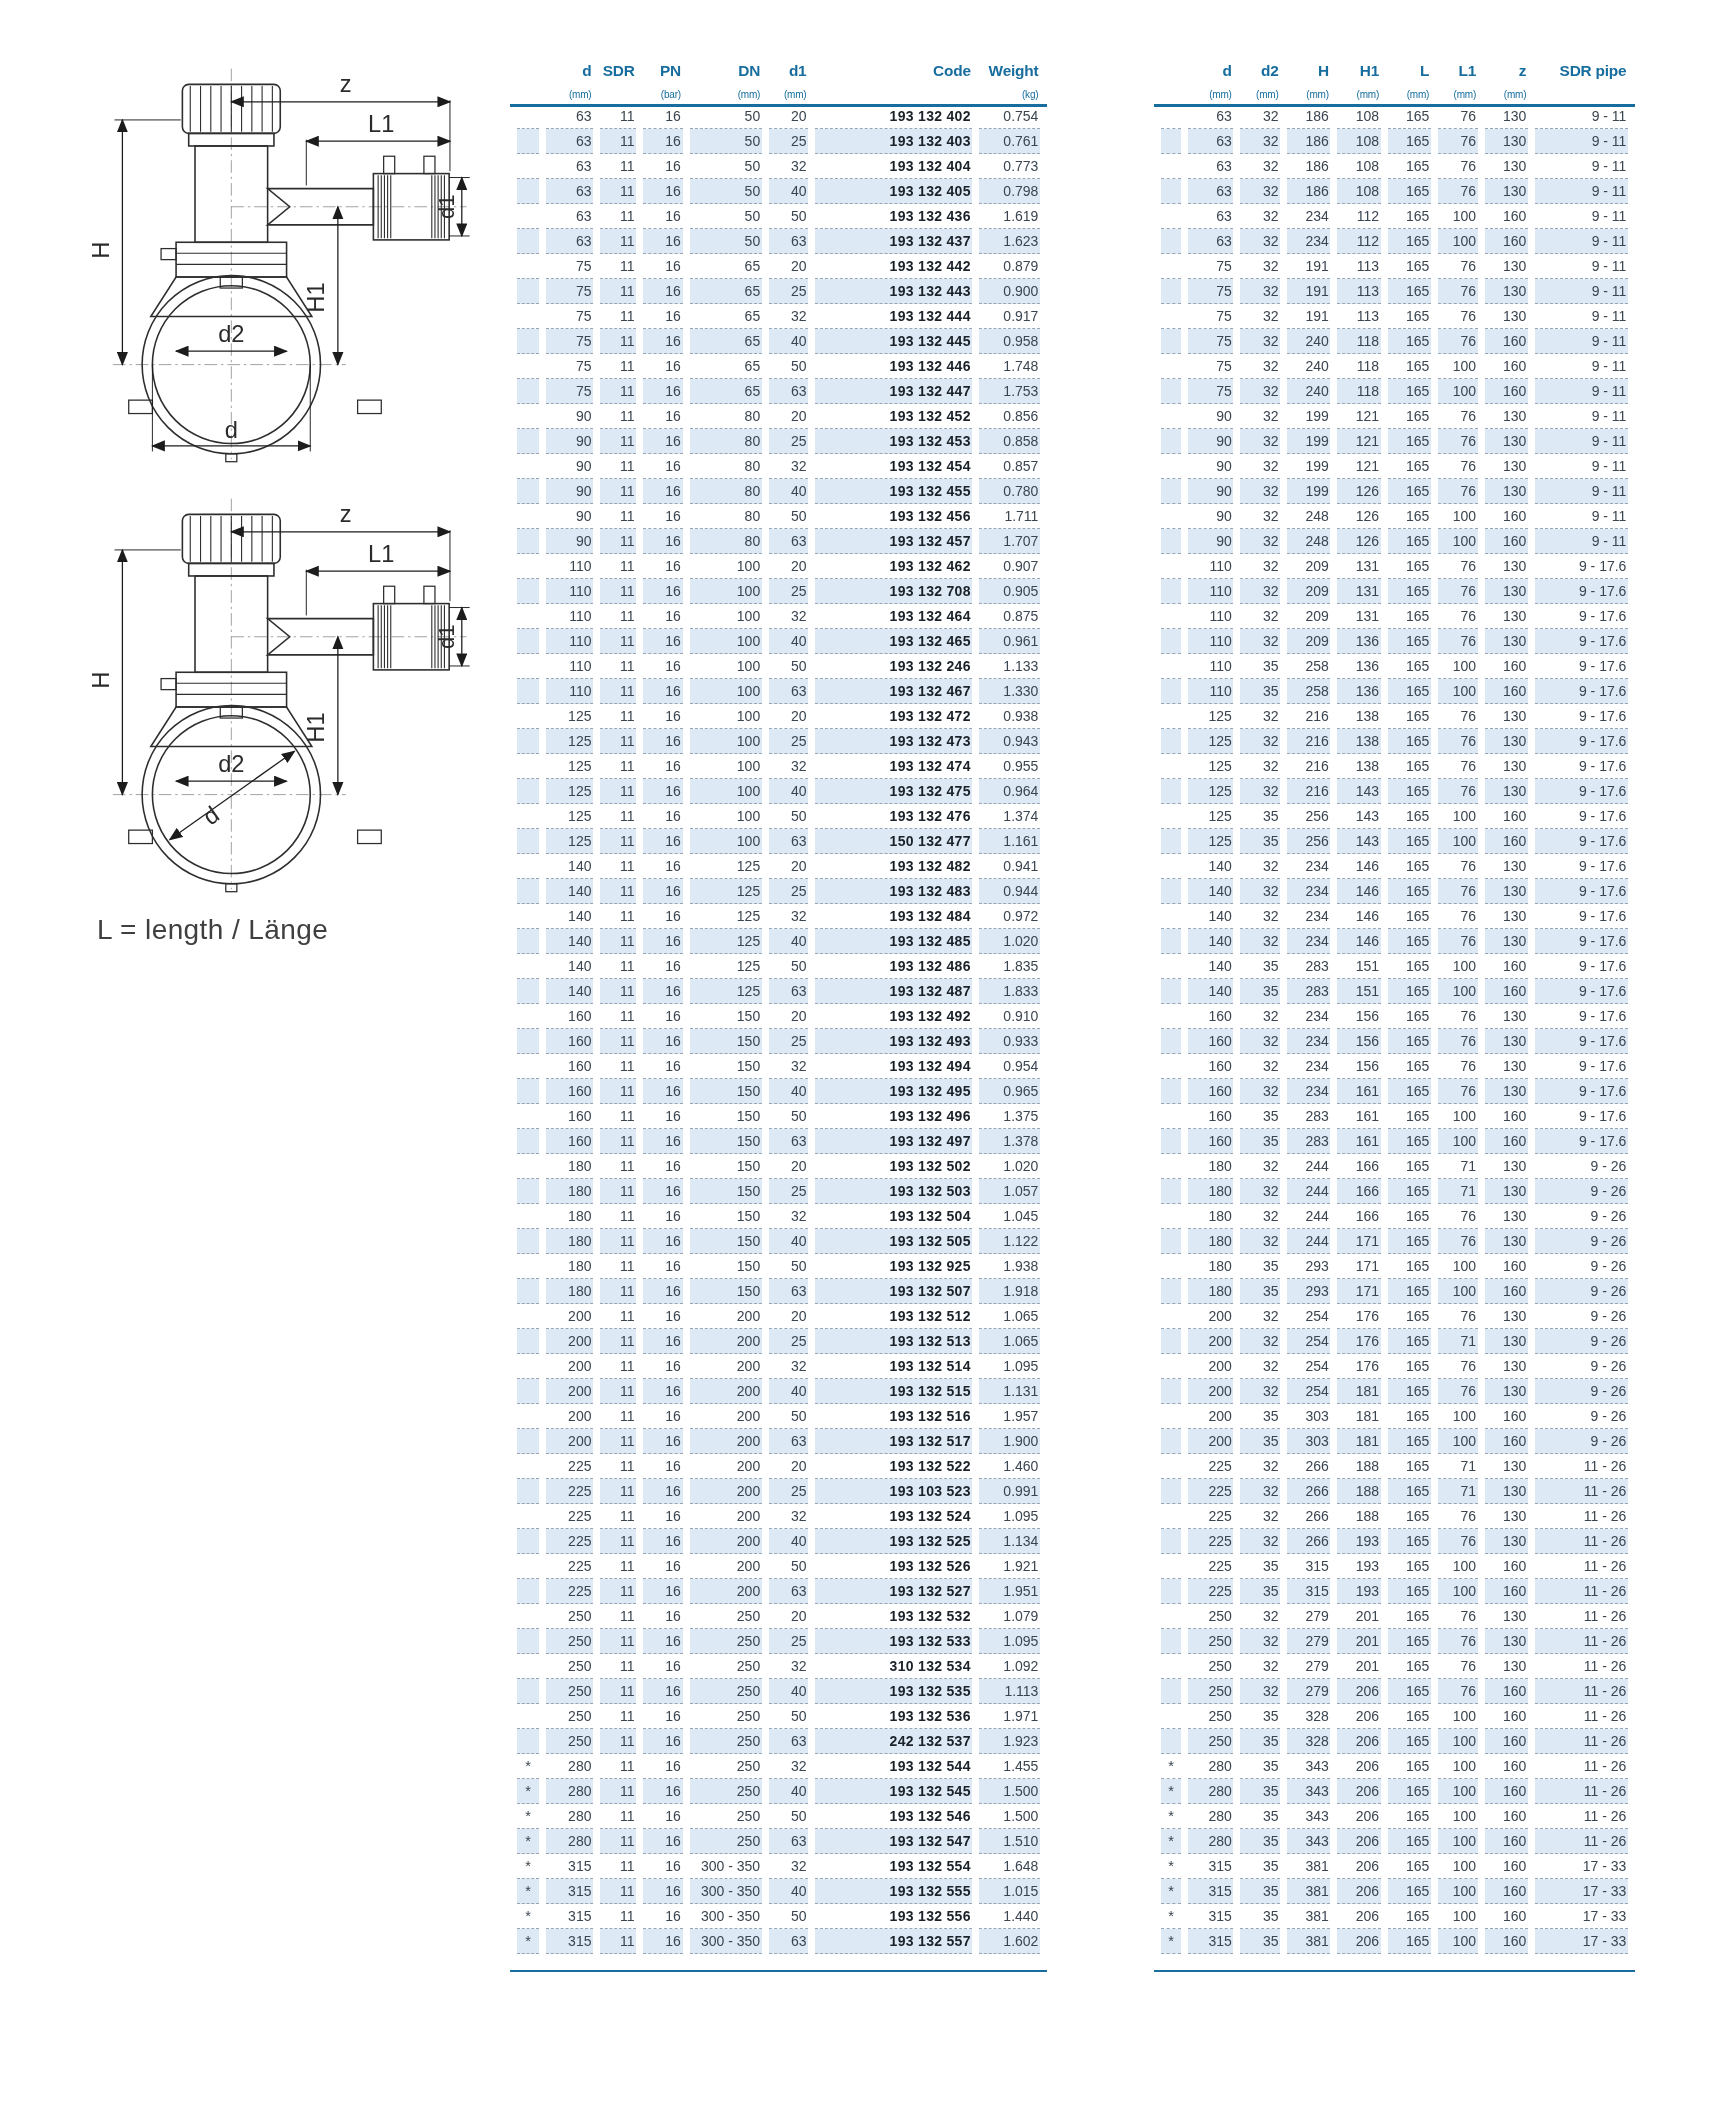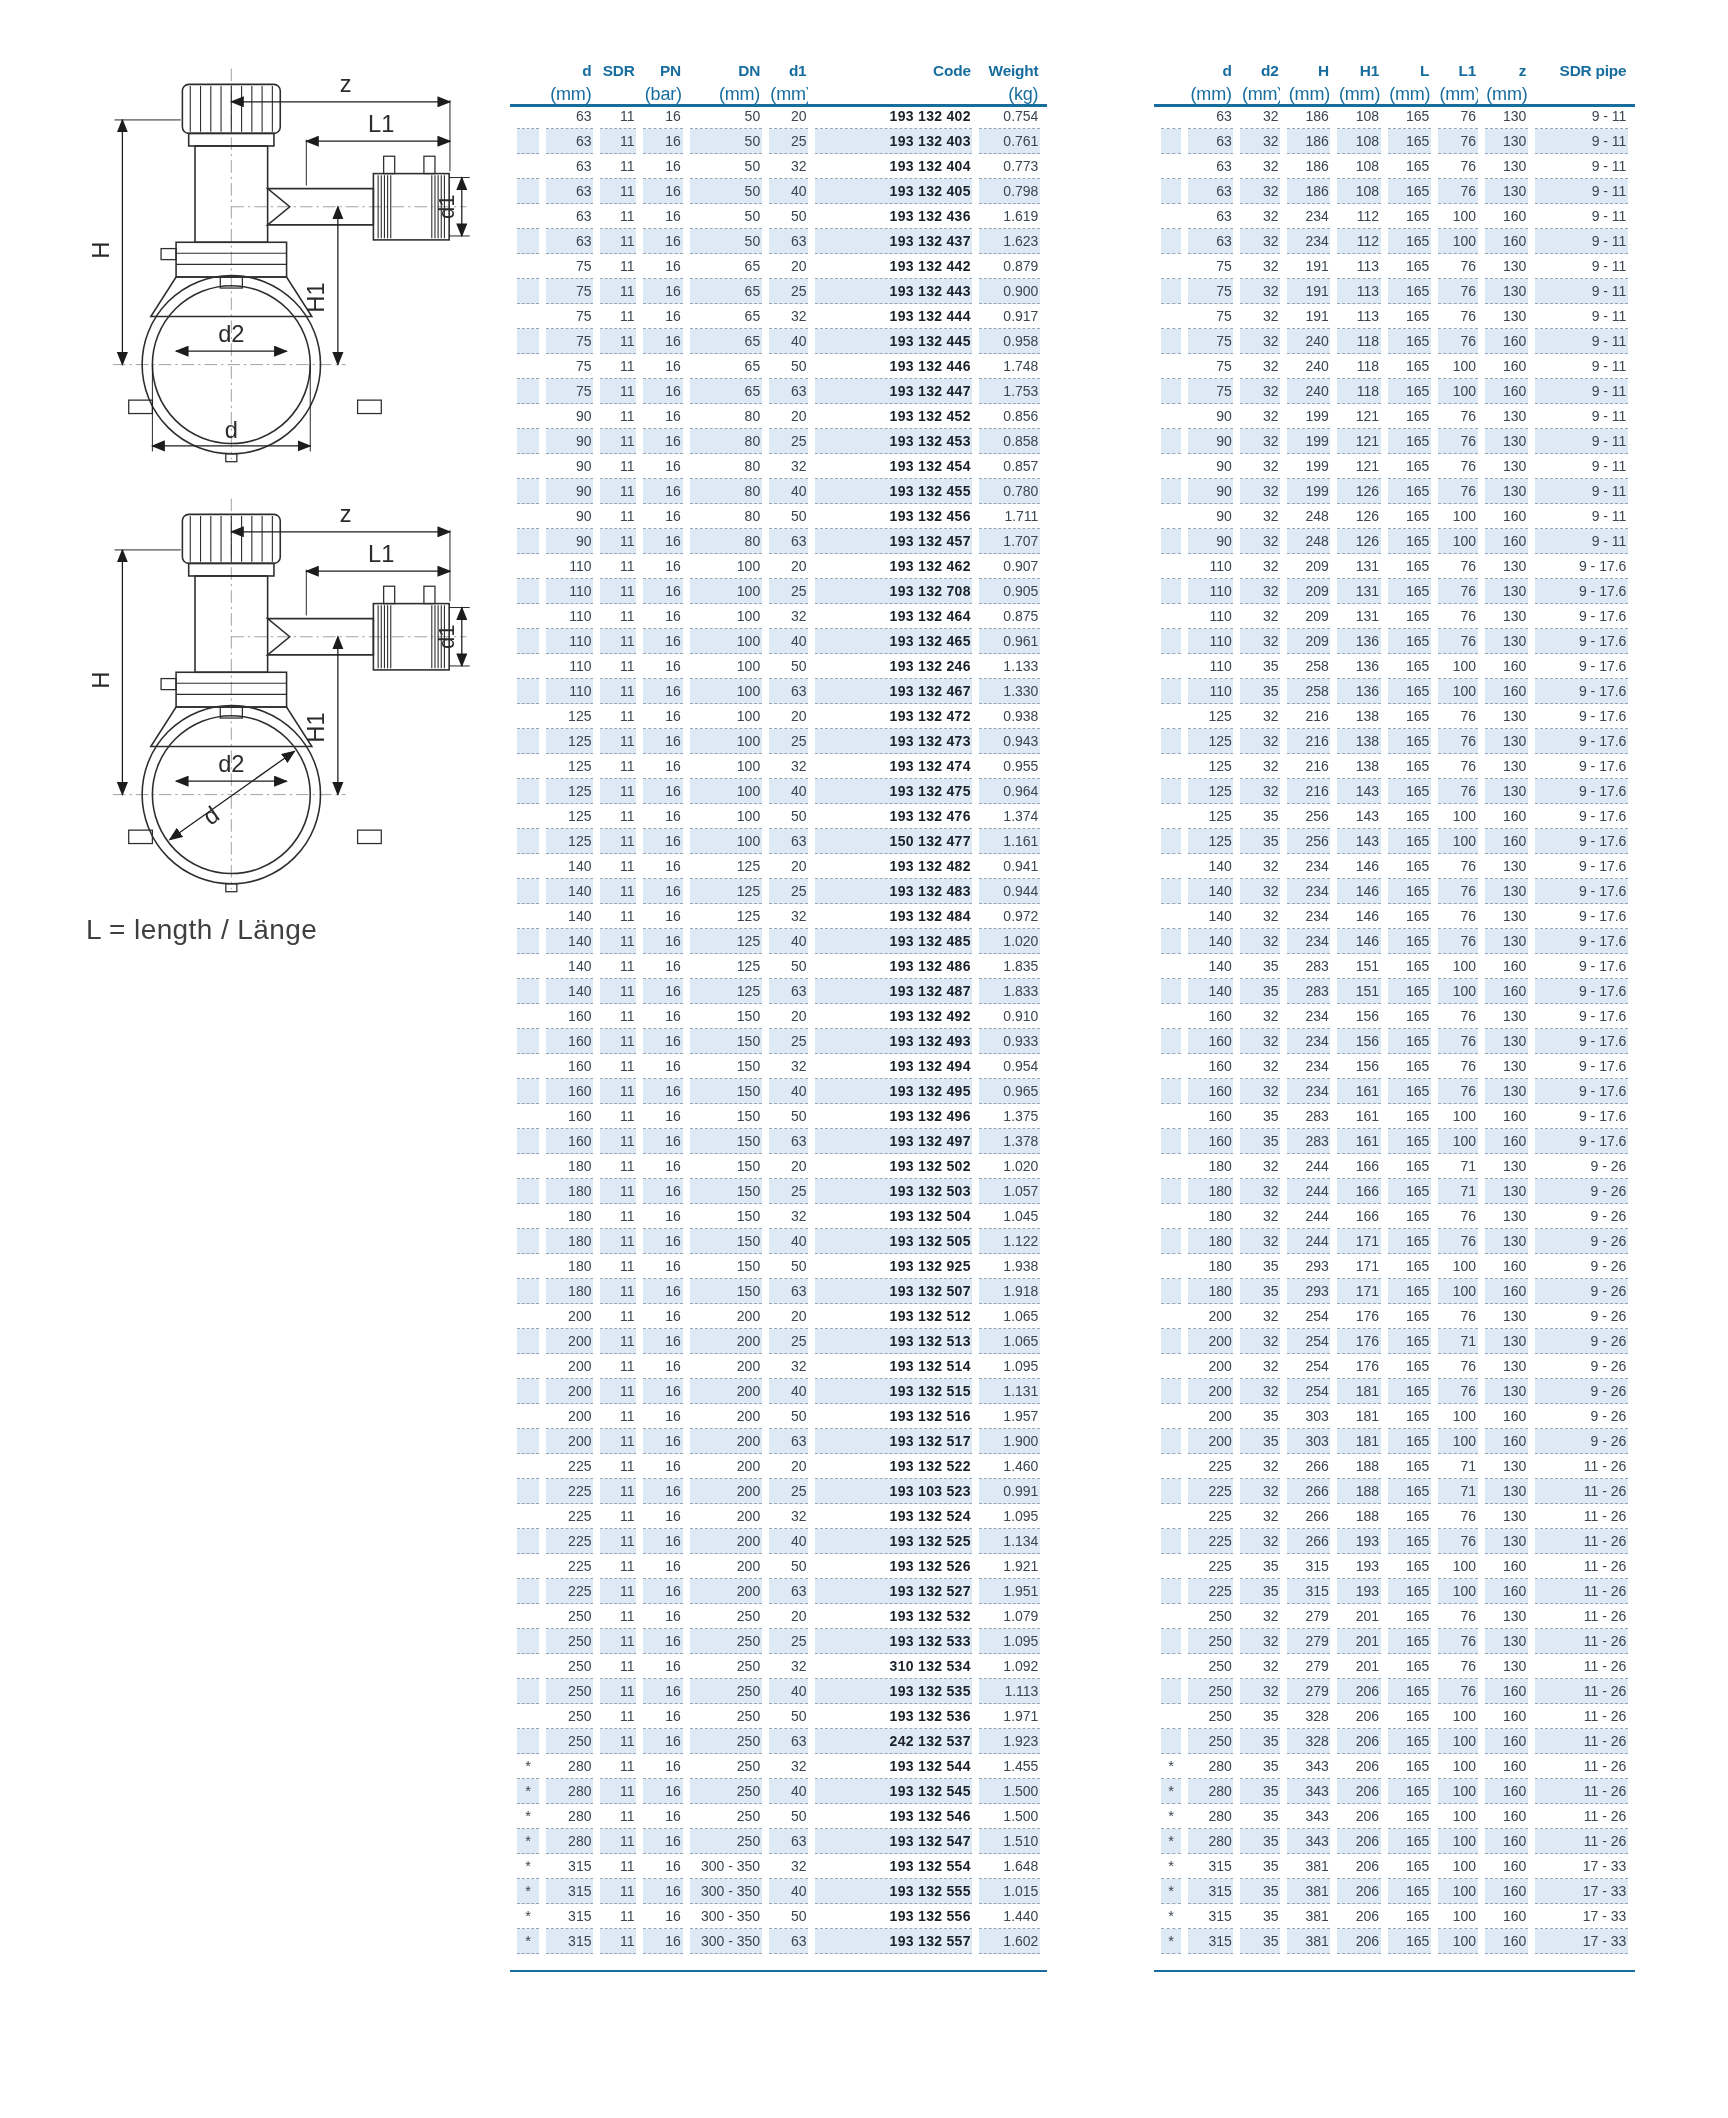--- a/index.html
+++ b/index.html
@@ -4,35 +4,35 @@
 <style>
   html,body{margin:0;padding:0;}
   body{
     width:1729px;height:2119px;position:relative;background:#ffffff;
     font-family:"Liberation Sans", sans-serif;color:#3a4550;overflow:hidden;
   }
   .drawing{position:absolute;left:34px;width:442px;}
   #drawing1{top:47px;height:430px;}
   #drawing2{top:481px;height:422px;}
   .caption{
-    position:absolute;left:86px;top:914px;font-size:28px;color:#3f3f3f;
+    position:absolute;left:97px;top:914px;font-size:28px;color:#3f3f3f;
     letter-spacing:0.4px;white-space:nowrap;
   }
   .tbl-wrap{position:absolute;top:58px;}
   #left-table{left:510px;width:537px;}
   #right-table{left:1154px;width:481px;}
   .thick-rule{position:absolute;left:0;top:46px;width:100%;height:3.2px;background:#176d9e;}
   .bottom-rule{position:absolute;left:0;top:1912px;width:100%;height:2.4px;background:#176d9e;}
   table{border-collapse:separate;border-spacing:7.3px 0;width:100%;table-layout:fixed;}
   th,td{padding:0 1.6px;box-sizing:border-box;overflow:hidden;white-space:nowrap;}
   thead th{
     color:#176d9e;text-align:right;vertical-align:bottom;font-weight:700;
     font-size:15.4px;height:24px;line-height:23px;letter-spacing:-0.2px;
   }
-  thead tr.units th{font-weight:400;font-size:18px;height:22px;line-height:19.5px;}
+  thead tr.units th{font-weight:400;font-size:10px;height:22px;line-height:19.5px;}
   tbody td{
     height:25px;line-height:24px;font-size:14px;text-align:right;
     border-bottom:0.8px dashed #97a6b4;color:#3a4550;
   }
   tbody tr:nth-child(even) td{background:#dde9f4;}
   td.c-code{font-weight:700;color:#1a2129;letter-spacing:0.3px;}
   td.c-star{text-align:center;font-size:14.6px;color:#3a4550;}
   th.c-star{width:21px;}
   svg text{font-family:"Liberation Sans", sans-serif;fill:#2b2b2b;}
 </style>

